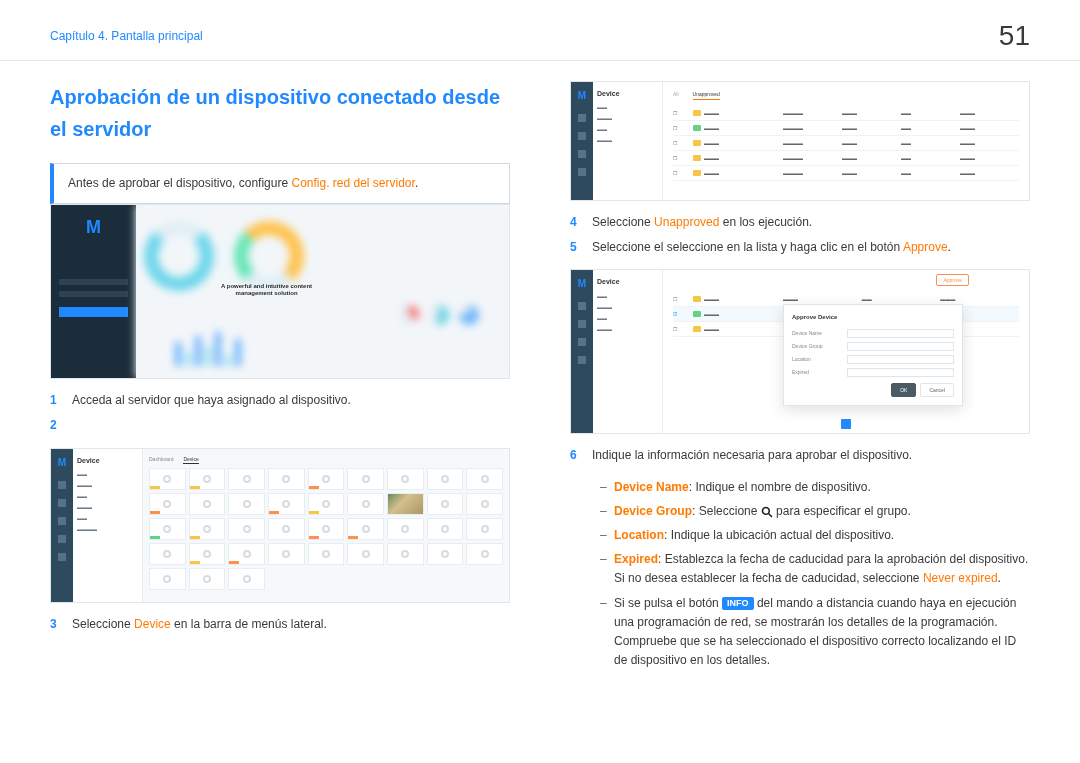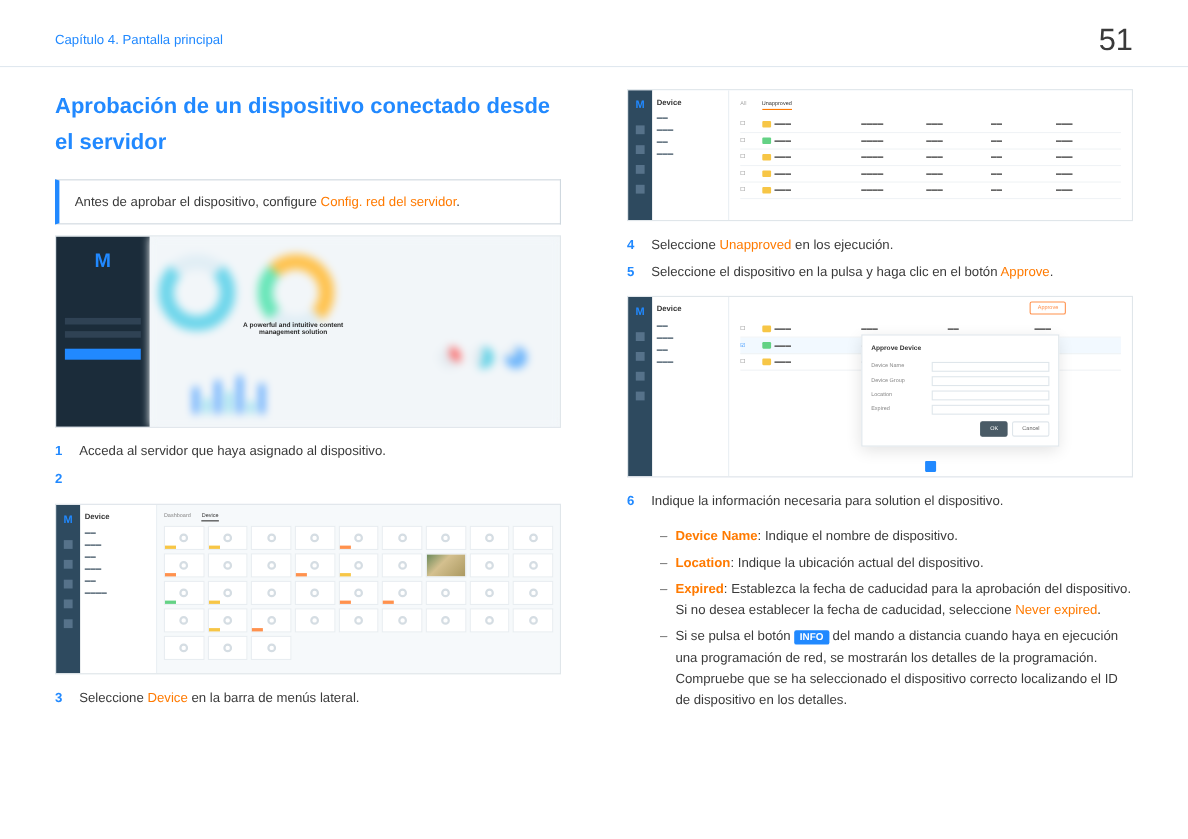--- a/index.html
+++ b/index.html
@@ -24,21 +24,20 @@
       display: flex;
       padding: 20px 50px 30px;
       gap: 60px;
     }
     .col { flex: 1; min-width: 0; font-size: 12px; color: #3a3a3a; line-height: 1.6; }
     .main-title { color: #2189ff; font-size: 20px; font-weight: 600; margin-bottom: 18px; }
     .callout {
       border: 1px solid #cfd8df;
       border-left: 4px solid #2189ff;
       padding: 10px 14px;
-      margin-bottom: 10px;
       font-size: 12px;
     }
     .callout .accent { color: #ff7a00; }
     .screenshot {
       width: 100%;
       background: #f2f6f9;
       border: 1px solid #e0e6ea;
       margin-bottom: 12px;
       position: relative;
       overflow: hidden;
@@ -421,21 +420,21 @@
     <ol class="steps">
       <li>
         <span class="num">4</span>
         <span>
           <span>Seleccione </span><span class="orange">Unapproved</span><span> en los ejecución.</span>
         </span>
       </li>
       <li>
         <span class="num">5</span>
         <span>
-          <span>Seleccione el dispositivo en la pulsa y haga clic en el botón </span><span class="orange">Approve</span><span>.</span>
+          <span>Seleccione el seleccione en la lista y haga clic en el botón </span><span class="orange">Approve</span><span>.</span>
         </span>
       </li>
     </ol>
 
     <div class="screenshot ss4">
       <div class="ss2-side-narrow">
         <div class="nlogo">M</div>
         <div class="nicon"></div>
         <div class="nicon"></div>
         <div class="nicon"></div>
@@ -504,27 +503,35 @@
             <div class="ss4-mbtn">Cancel</div>
           </div>
         </div>
         <div class="ss4-pager"></div>
       </div>
     </div>
 
     <ol class="steps">
       <li>
         <span class="num">6</span>
-        <span>Indique la información necesaria para solution el dispositivo.</span>
+        <span>Indique la información necesaria para aprobar el dispositivo.</span>
       </li>
     </ol>
 
     <ul class="sublist">
       <li>
         <span class="bold-orange">Device Name</span><span>: Indique el nombre de dispositivo.</span>
+      </li>
+      <li>
+        <span class="bold-orange">Device Group</span><span>: Seleccione </span><span class="mag-icon">
+            <svg width="12" height="12" viewBox="0 0 16 16">
+              <circle cx="6.5" cy="6.5" r="4.5" fill="none" stroke="#222" stroke-width="2.2"></circle>
+              <line x1="10" y1="10" x2="14" y2="14" stroke="#222" stroke-width="2.2" stroke-linecap="round"></line>
+            </svg>
+          </span><span> para especificar el grupo.</span>
       </li>
       <li>
         <span class="bold-orange">Location</span><span>: Indique la ubicación actual del dispositivo.</span>
       </li>
       <li>
         <span class="bold-orange">Expired</span><span>: Establezca la fecha de caducidad para la aprobación del dispositivo. Si no desea establecer la fecha de caducidad, seleccione </span><span class="orange">Never expired</span><span>.</span>
       </li>
       <li>
         <span>Si se pulsa el botón </span><span class="info-badge">INFO</span><span> del mando a distancia cuando haya en ejecución una programación de red, se mostrarán los detalles de la programación. Compruebe que se ha seleccionado el dispositivo correcto localizando el ID de dispositivo en los detalles.</span>
       </li>

